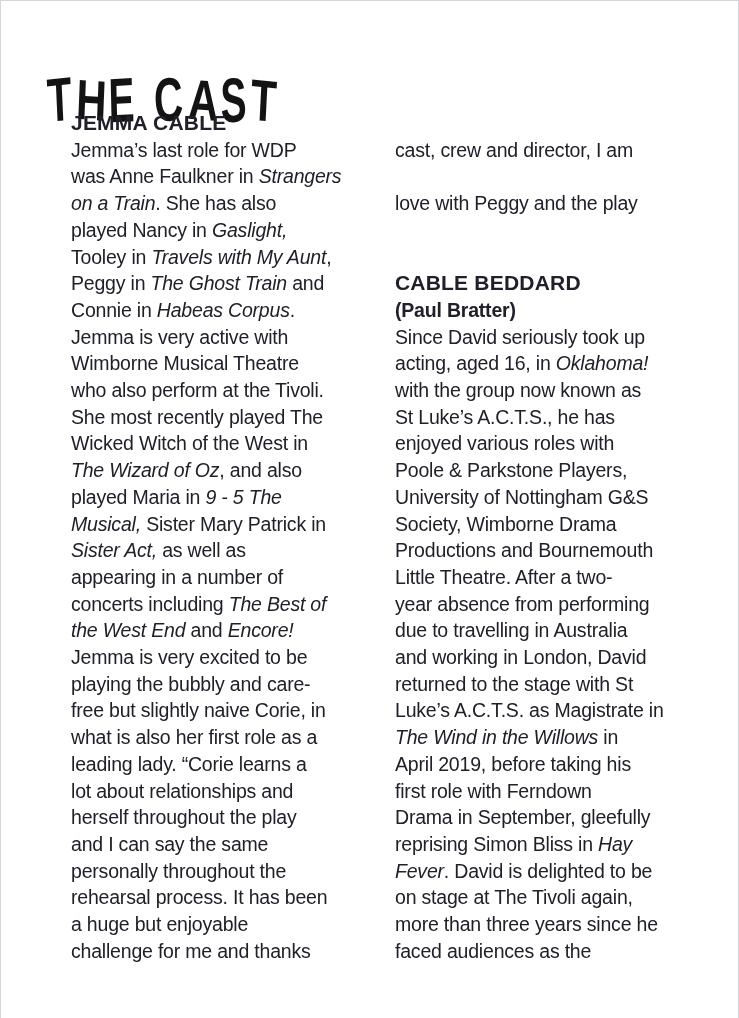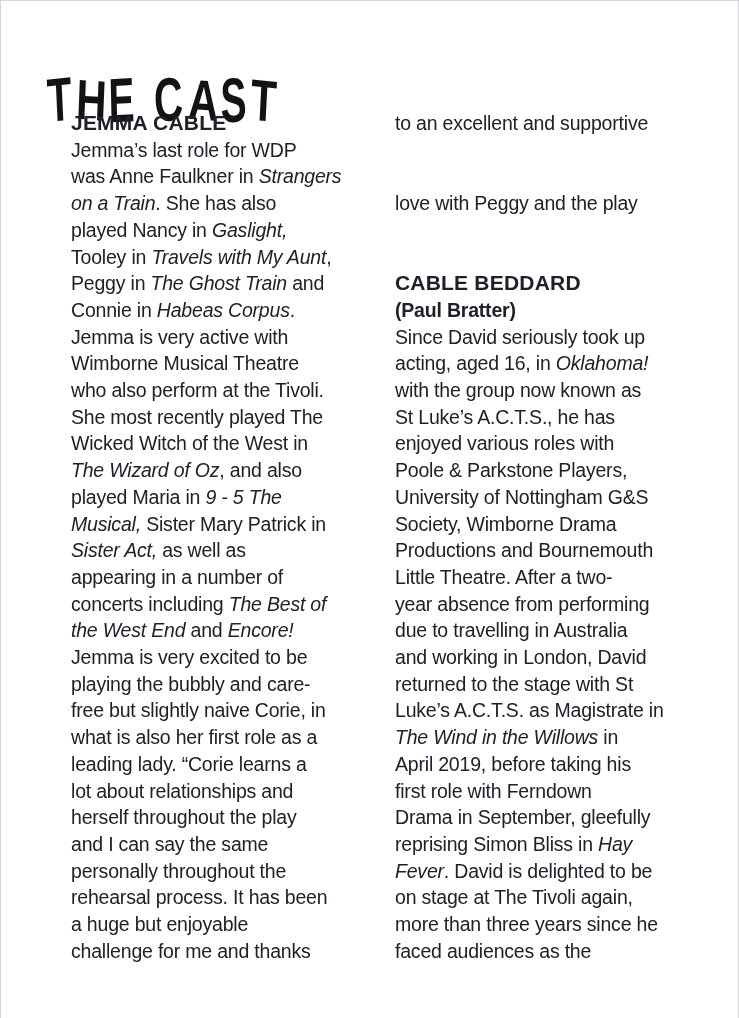--- a/index.html
+++ b/index.html
@@ -83,19 +83,19 @@
 <div class="page">
 
   <h1 class="display-title"><span class="ch">T</span><span class="ch">H</span><span class="ch">E</span><span class="sp"></span><span class="ch">C</span><span class="ch">A</span><span class="ch">S</span><span class="ch">T</span></h1>
 
   <div class="col col-left">
     <h2 class="member-name">JEMMA CABLE</h2>
     <div class="bio"><span>Jemma’s last role for WDP</span><br><span>was Anne Faulkner in </span><em>Strangers</em><br><em>on a Train</em><span>. She has also</span><br><span>played Nancy in </span><em>Gaslight,</em><br><span>Tooley in </span><em>Travels with My Aunt</em><span>,</span><br><span>Peggy in </span><em>The Ghost Train</em><span> and</span><br><span>Connie in </span><em>Habeas Corpus</em><span>.</span><br><span>Jemma is very active with</span><br><span>Wimborne Musical Theatre</span><br><span>who also perform at the Tivoli.</span><br><span>She most recently played The</span><br><span>Wicked Witch of the West in</span><br><em>The Wizard of Oz</em><span>, and also</span><br><span>played Maria in </span><em>9 - 5 The</em><br><em>Musical,</em><span> Sister Mary Patrick in</span><br><em>Sister Act,</em><span> as well as</span><br><span>appearing in a number of</span><br><span>concerts including </span><em>The Best of</em><br><em>the West End</em><span> and </span><em>Encore!</em><br><span>Jemma is very excited to be</span><br><span>playing the bubbly and care-</span><br><span>free but slightly naive Corie, in</span><br><span>what is also her first role as a</span><br><span>leading lady. “Corie learns a</span><br><span>lot about relationships and</span><br><span>herself throughout the play</span><br><span>and I can say the same</span><br><span>personally throughout the</span><br><span>rehearsal process. It has been</span><br><span>a huge but enjoyable</span><br><span>challenge for me and thanks</span></div>
   </div>
 
   <div class="col col-right">
-    <div class="bio"><span>to an excellent and supportive</span><br><br><br><span>love with Peggy and the play</span><br></div>
+    <div class="bio"><br><span>cast, crew and director, I am</span><br><br><span>love with Peggy and the play</span><br></div>
     <h2 class="member-name with-gap">CABLE BEDDARD</h2>
     <div class="member-role">(Paul Bratter)</div>
     <div class="bio"><span>Since David seriously took up</span><br><span>acting, aged 16, in </span><em>Oklahoma!</em><br><span>with the group now known as</span><br><span>St Luke’s A.C.T.S., he has</span><br><span>enjoyed various roles with</span><br><span>Poole &amp; Parkstone Players,</span><br><span>University of Nottingham G&amp;S</span><br><span>Society, Wimborne Drama</span><br><span>Productions and Bournemouth</span><br><span>Little Theatre. After a two-</span><br><span>year absence from performing</span><br><span>due to travelling in Australia</span><br><span>and working in London, David</span><br><span>returned to the stage with St</span><br><span>Luke’s A.C.T.S. as Magistrate in</span><br><em>The Wind in the Willows</em><span> in</span><br><span>April 2019, before taking his</span><br><span>first role with Ferndown</span><br><span>Drama in September, gleefully</span><br><span>reprising Simon Bliss in </span><em>Hay</em><br><em>Fever</em><span>. David is delighted to be</span><br><span>on stage at The Tivoli again,</span><br><span>more than three years since he</span><br><span>faced audiences as the</span></div>
   </div>
 
 </div>
 
 </body></html>

